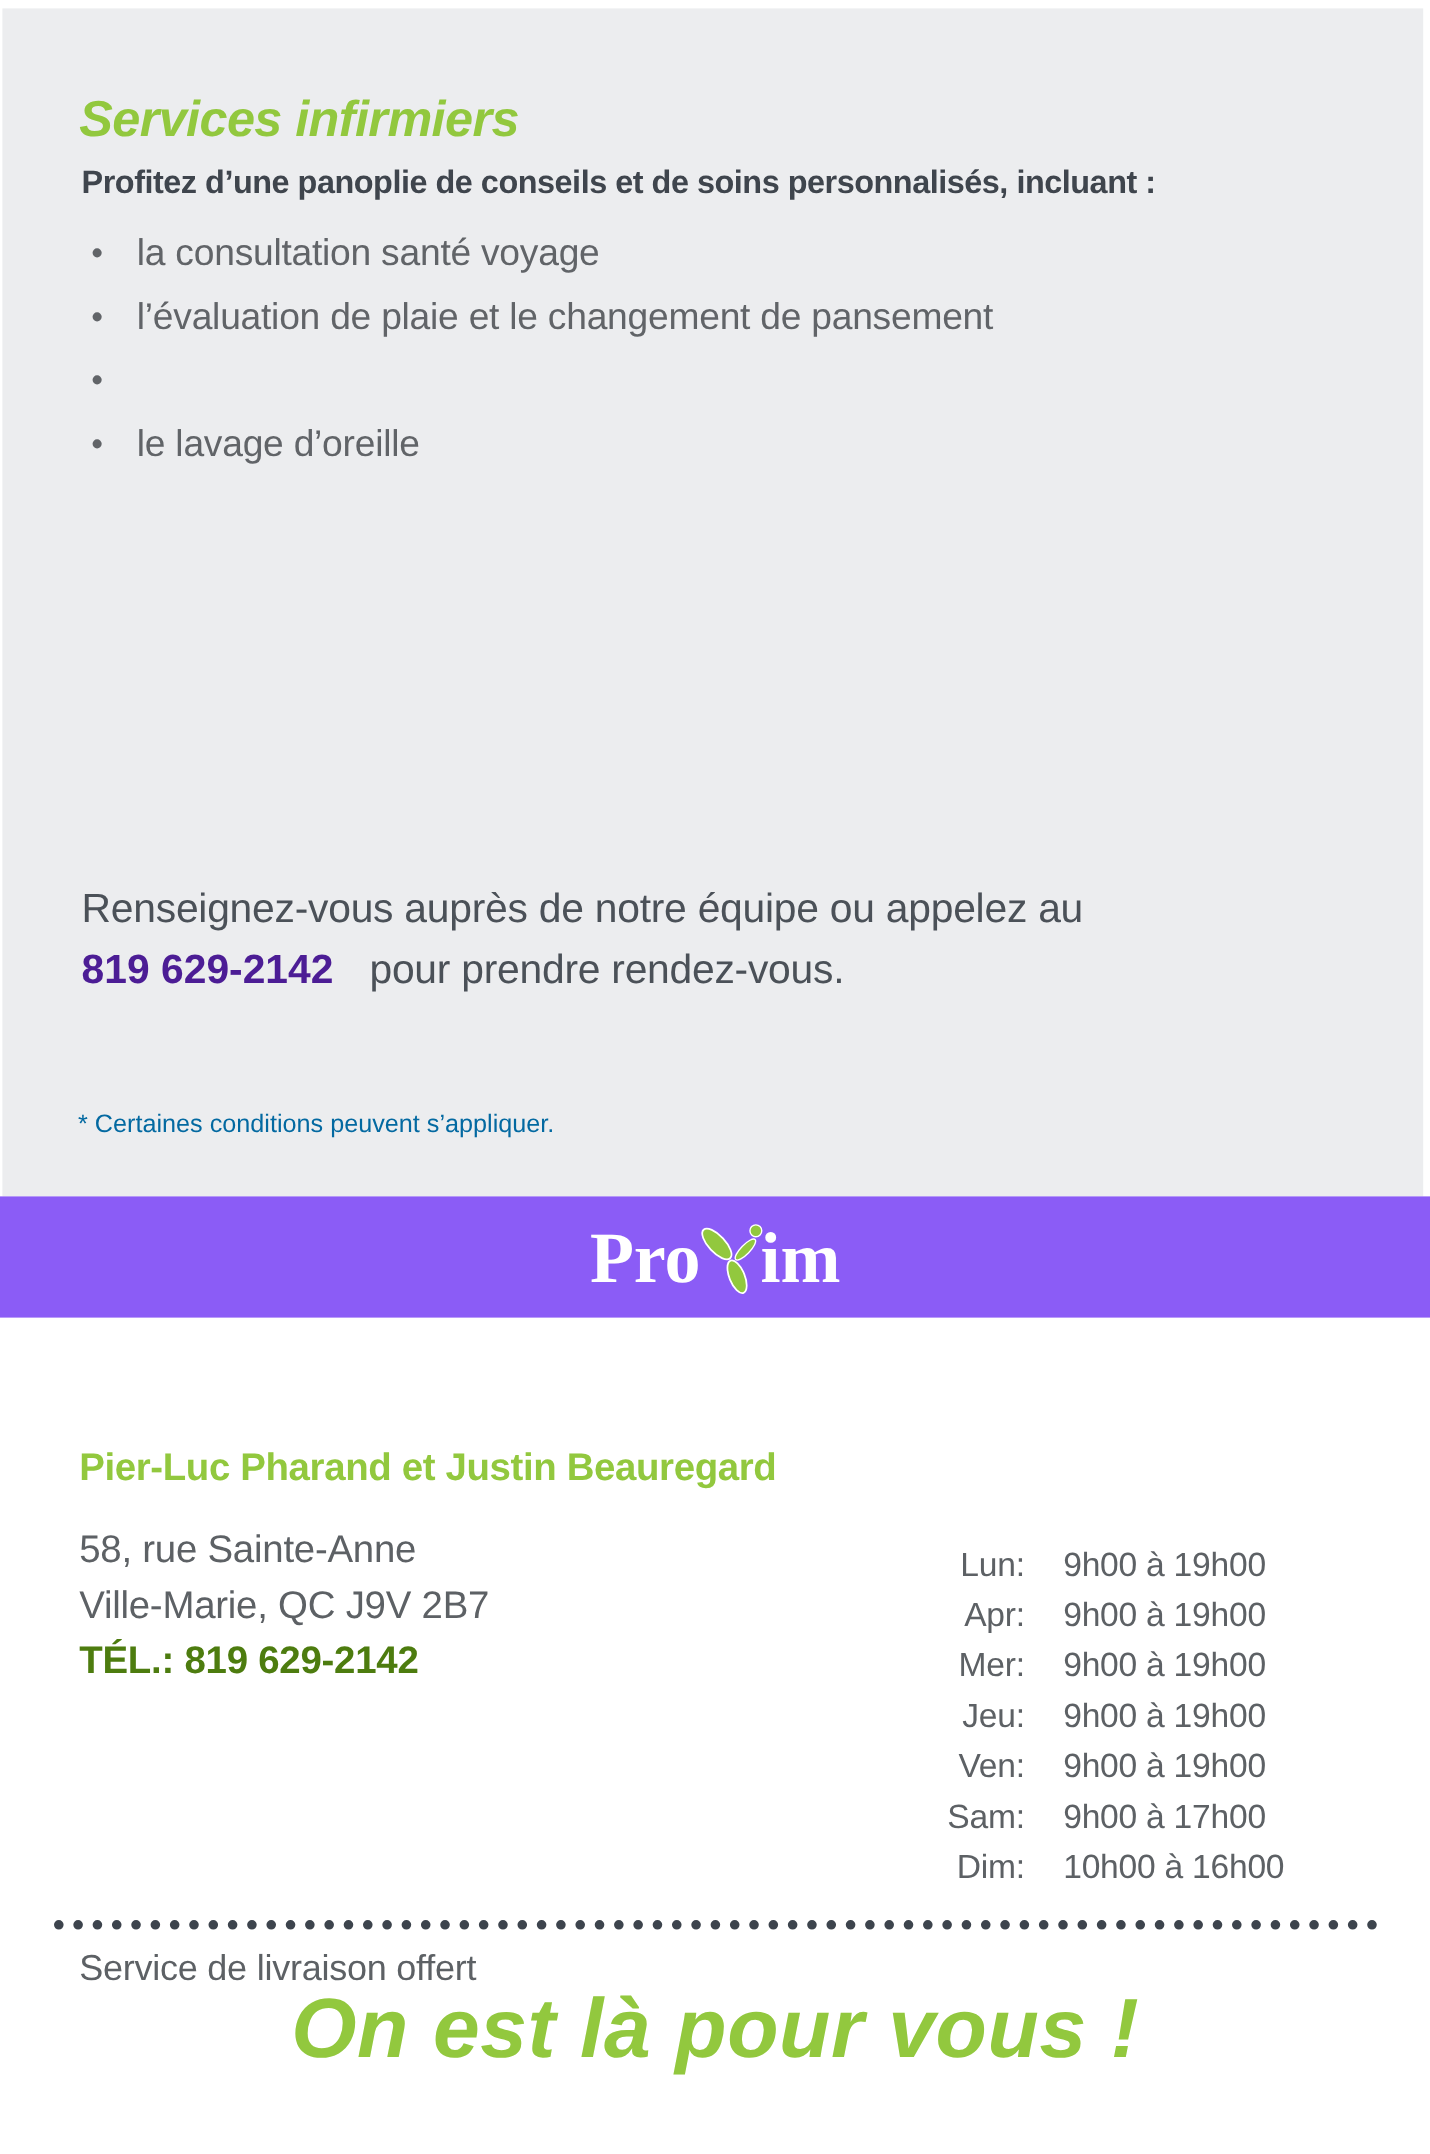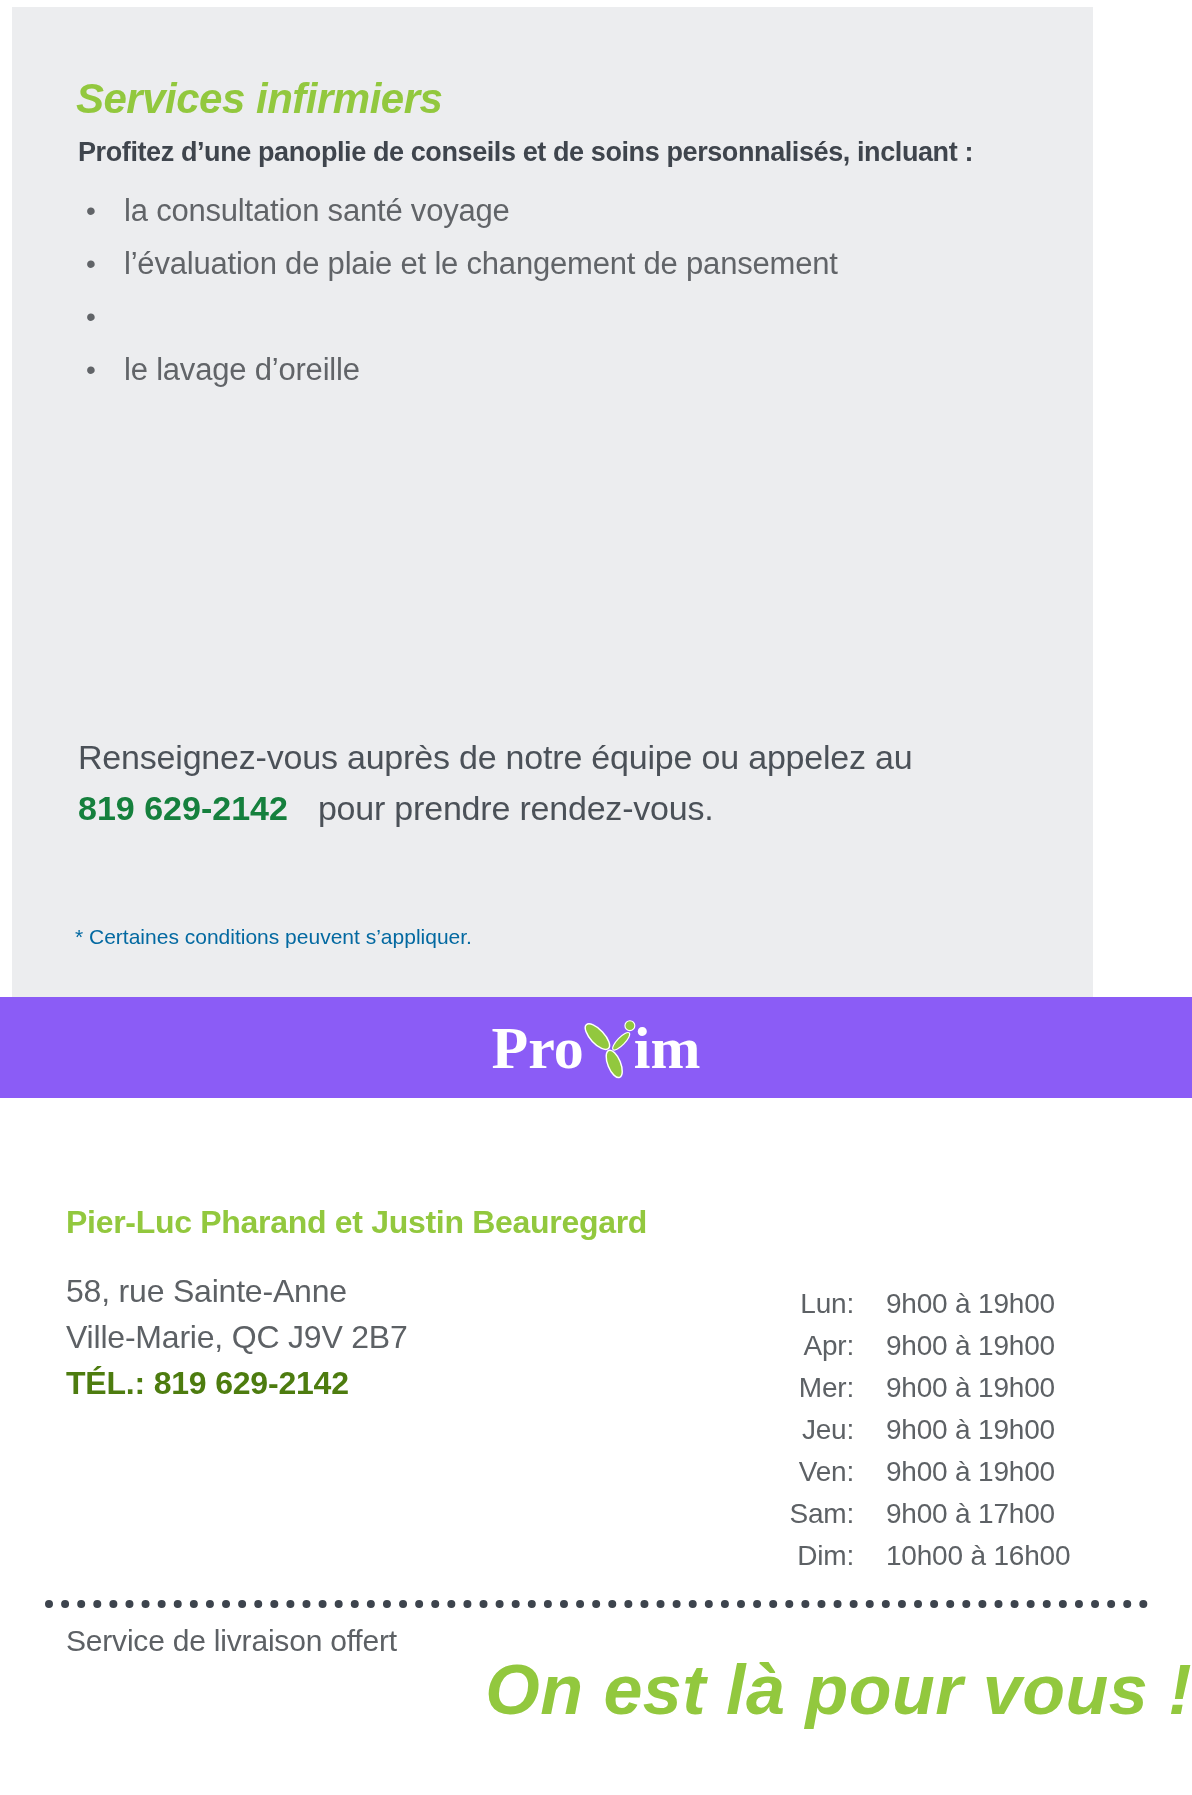--- a/index.html
+++ b/index.html
@@ -2,21 +2,21 @@
 <html><head>
 <meta charset="utf-8">
 <style>
   html,body{margin:0;padding:0;}
   body{
     width:1192px;height:1795px;position:relative;background:#ffffff;
     font-family:"Liberation Sans",sans-serif;overflow:hidden;
     -webkit-font-smoothing:antialiased;
   }
   .gray-panel{
-    position:absolute;left:12px;top:7px;width:1081px;height:990px;
+    position:absolute;left:2px;top:7px;width:1184px;height:990px;
     background:#ecedef;
   }
   .svc-title{
     position:absolute;left:64px;top:68px;
     font-size:42px;font-weight:bold;font-style:italic;
     color:#92c83e;letter-spacing:-0.5px;
   }
   .svc-intro{
     position:absolute;left:66px;top:130px;
     font-size:27px;font-weight:bold;color:#3f454d;letter-spacing:-0.4px;
@@ -29,21 +29,21 @@
     letter-spacing:-0.2px;display:flex;align-items:flex-start;
   }
   .svc-list .dot{
     width:38px;flex:0 0 38px;color:#616468;font-size:28px;line-height:32px;
   }
   .cta{
     position:absolute;left:66px;top:725px;width:1000px;
     font-size:34px;color:#4b5158;line-height:51px;letter-spacing:-0.2px;
   }
   .cta .phone{
-    font-weight:bold;color:#15803d;letter-spacing:0;
+    font-weight:bold;color:#4c1d95;letter-spacing:0;
   }
   .cta .after-phone{margin-left:30px;margin-top:12px;}
   .footnote{
     position:absolute;left:63px;top:918px;
     font-size:21px;color:#0369a1;
   }
   .dark-band{
     position:absolute;left:0;top:997px;width:1192px;height:101px;
     background:#8b5cf6;display:flex;align-items:center;justify-content:center;
   }
@@ -71,21 +71,21 @@
   .hours .day{width:74px;flex:0 0 74px;text-align:right;margin-right:32px;}
   .delivery{
     position:absolute;left:66px;top:1624px;
     font-size:30px;color:#5d6165;letter-spacing:-0.2px;
   }
   .dotted-divider{
     position:absolute;left:45px;right:44px;top:1600px;height:0;
     border-top:8px dotted #3d444d;
   }
   .tagline{
-    position:absolute;left:0;top:1650px;width:1192px;text-align:right;
+    position:absolute;left:0;top:1650px;width:1192px;text-align:center;
     font-size:70px;font-weight:bold;font-style:italic;
     color:#92c83e;letter-spacing:0.5px;
   }
 </style>
 </head>
 <body>
 
 <div class="gray-panel">
   <div class="svc-title">Services infirmiers</div>
   <div class="svc-intro">Profitez d’une panoplie de conseils et de soins personnalisés, incluant&nbsp;:</div>

